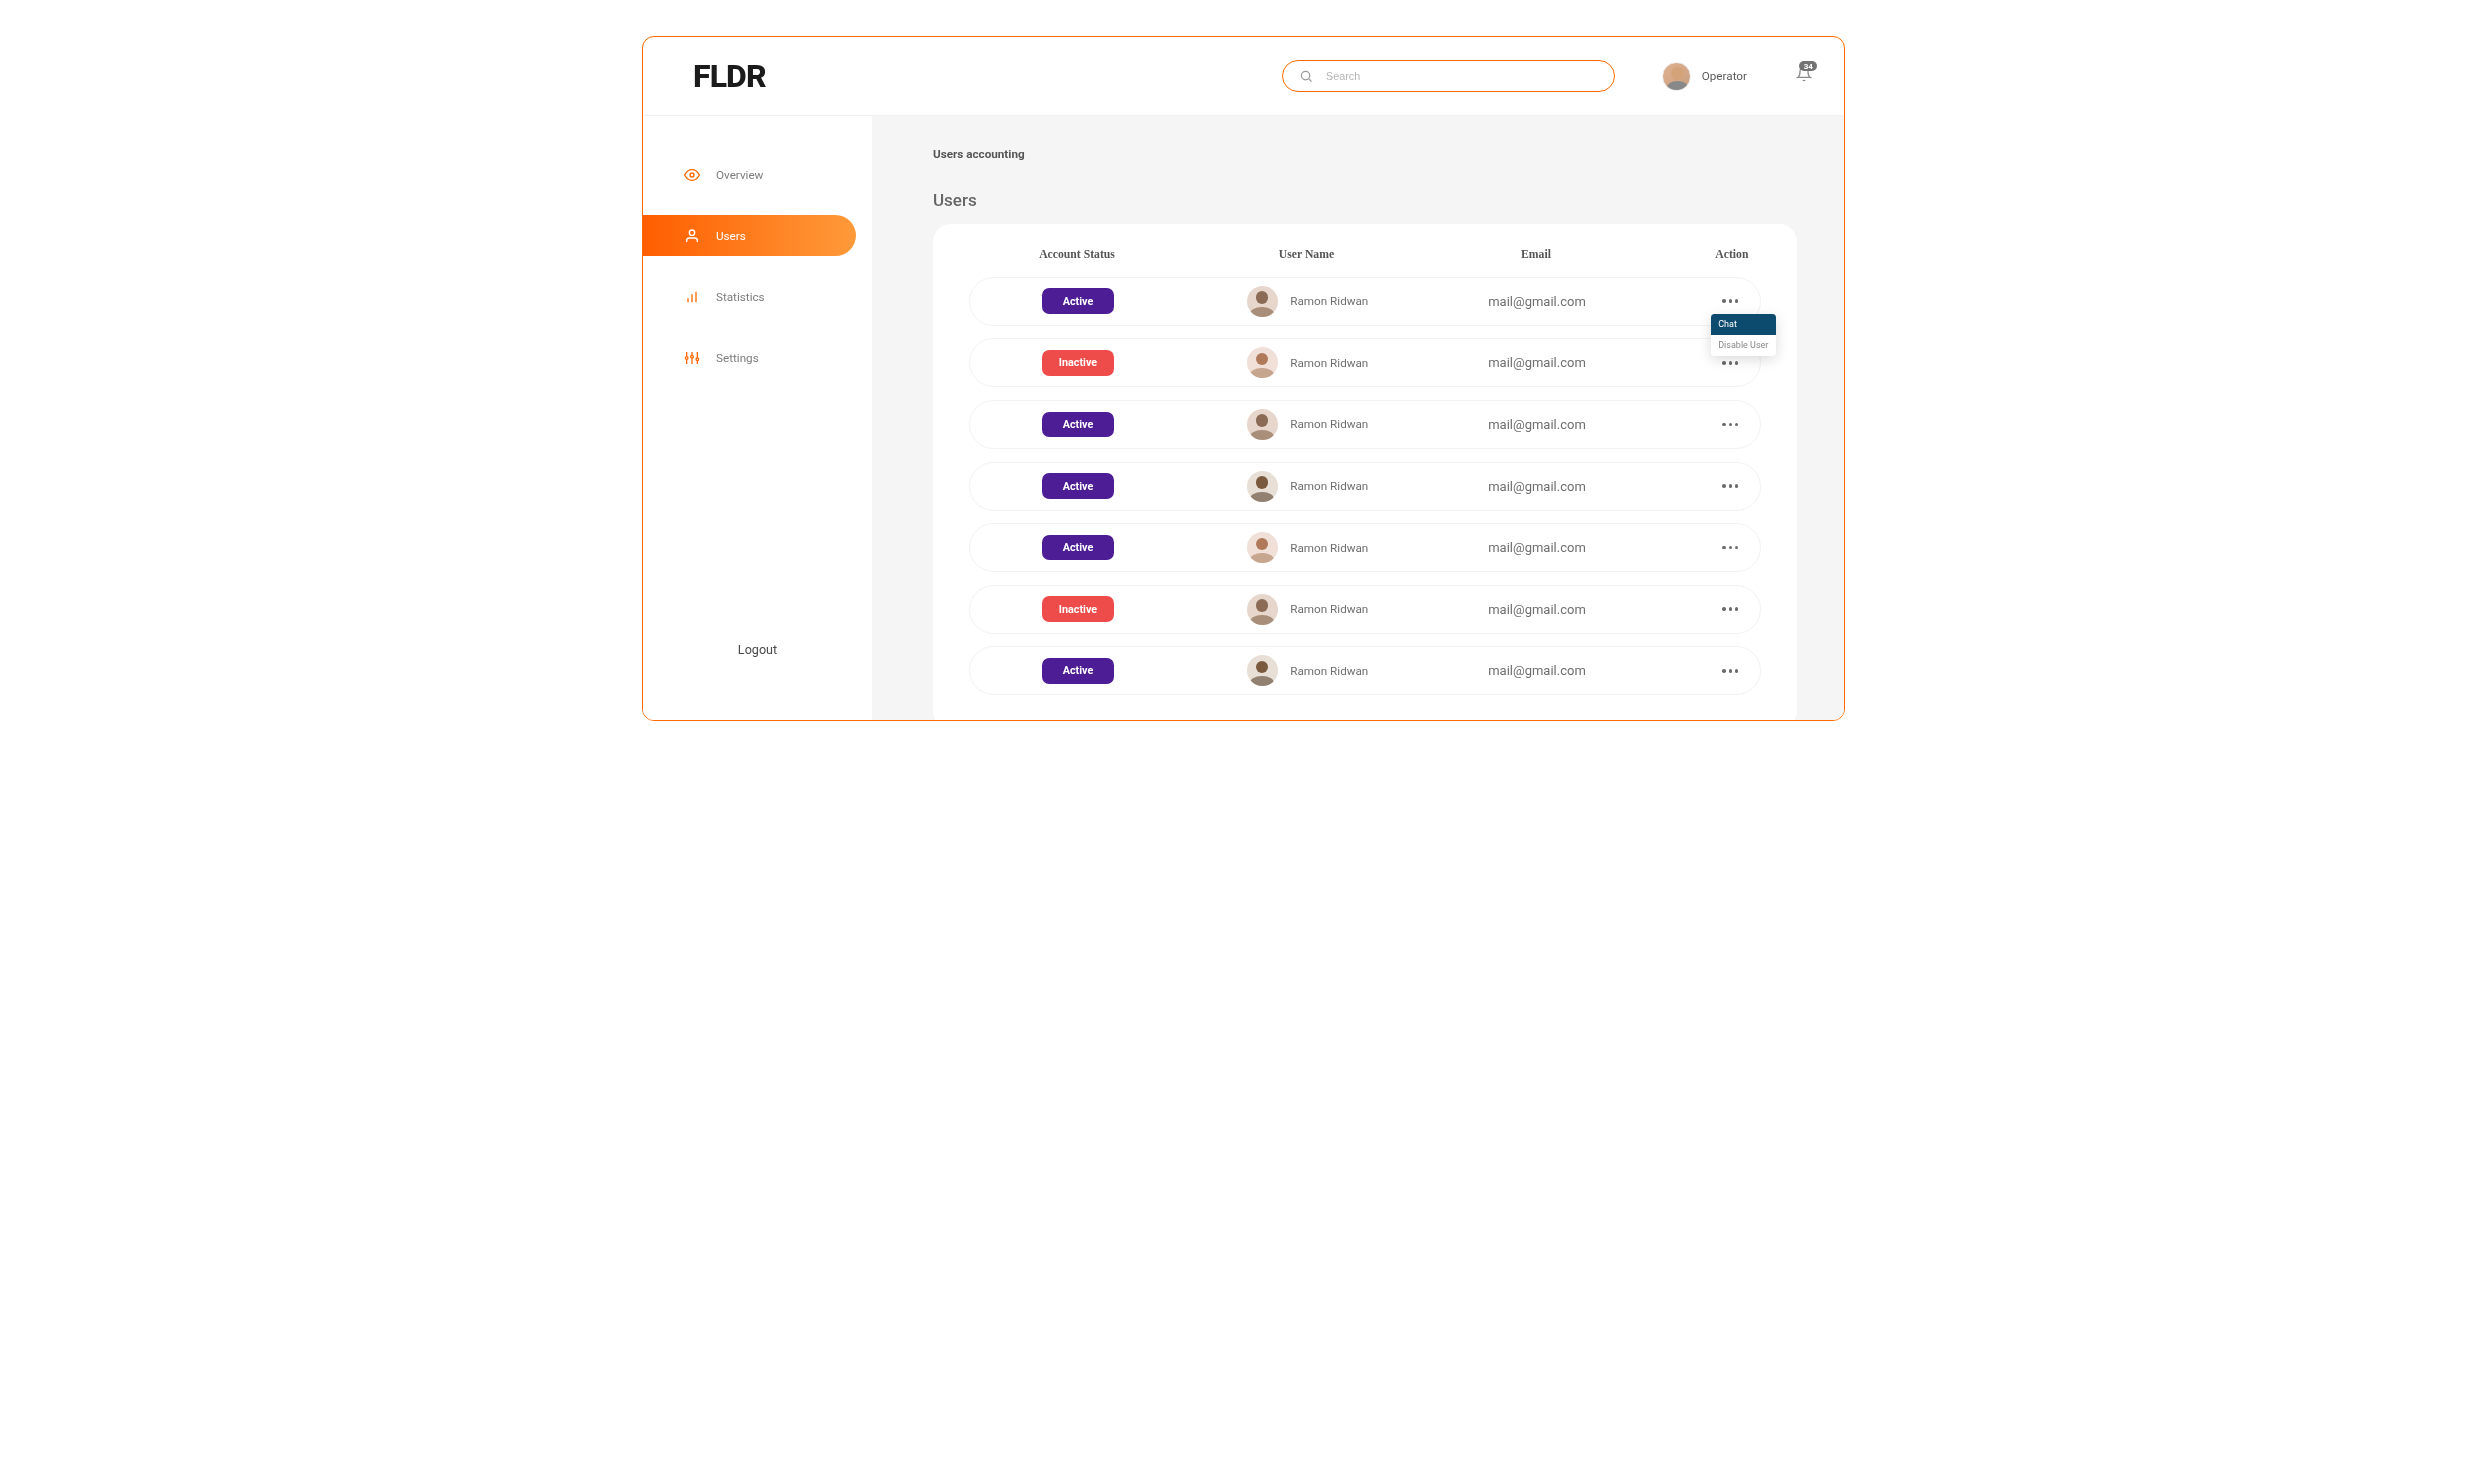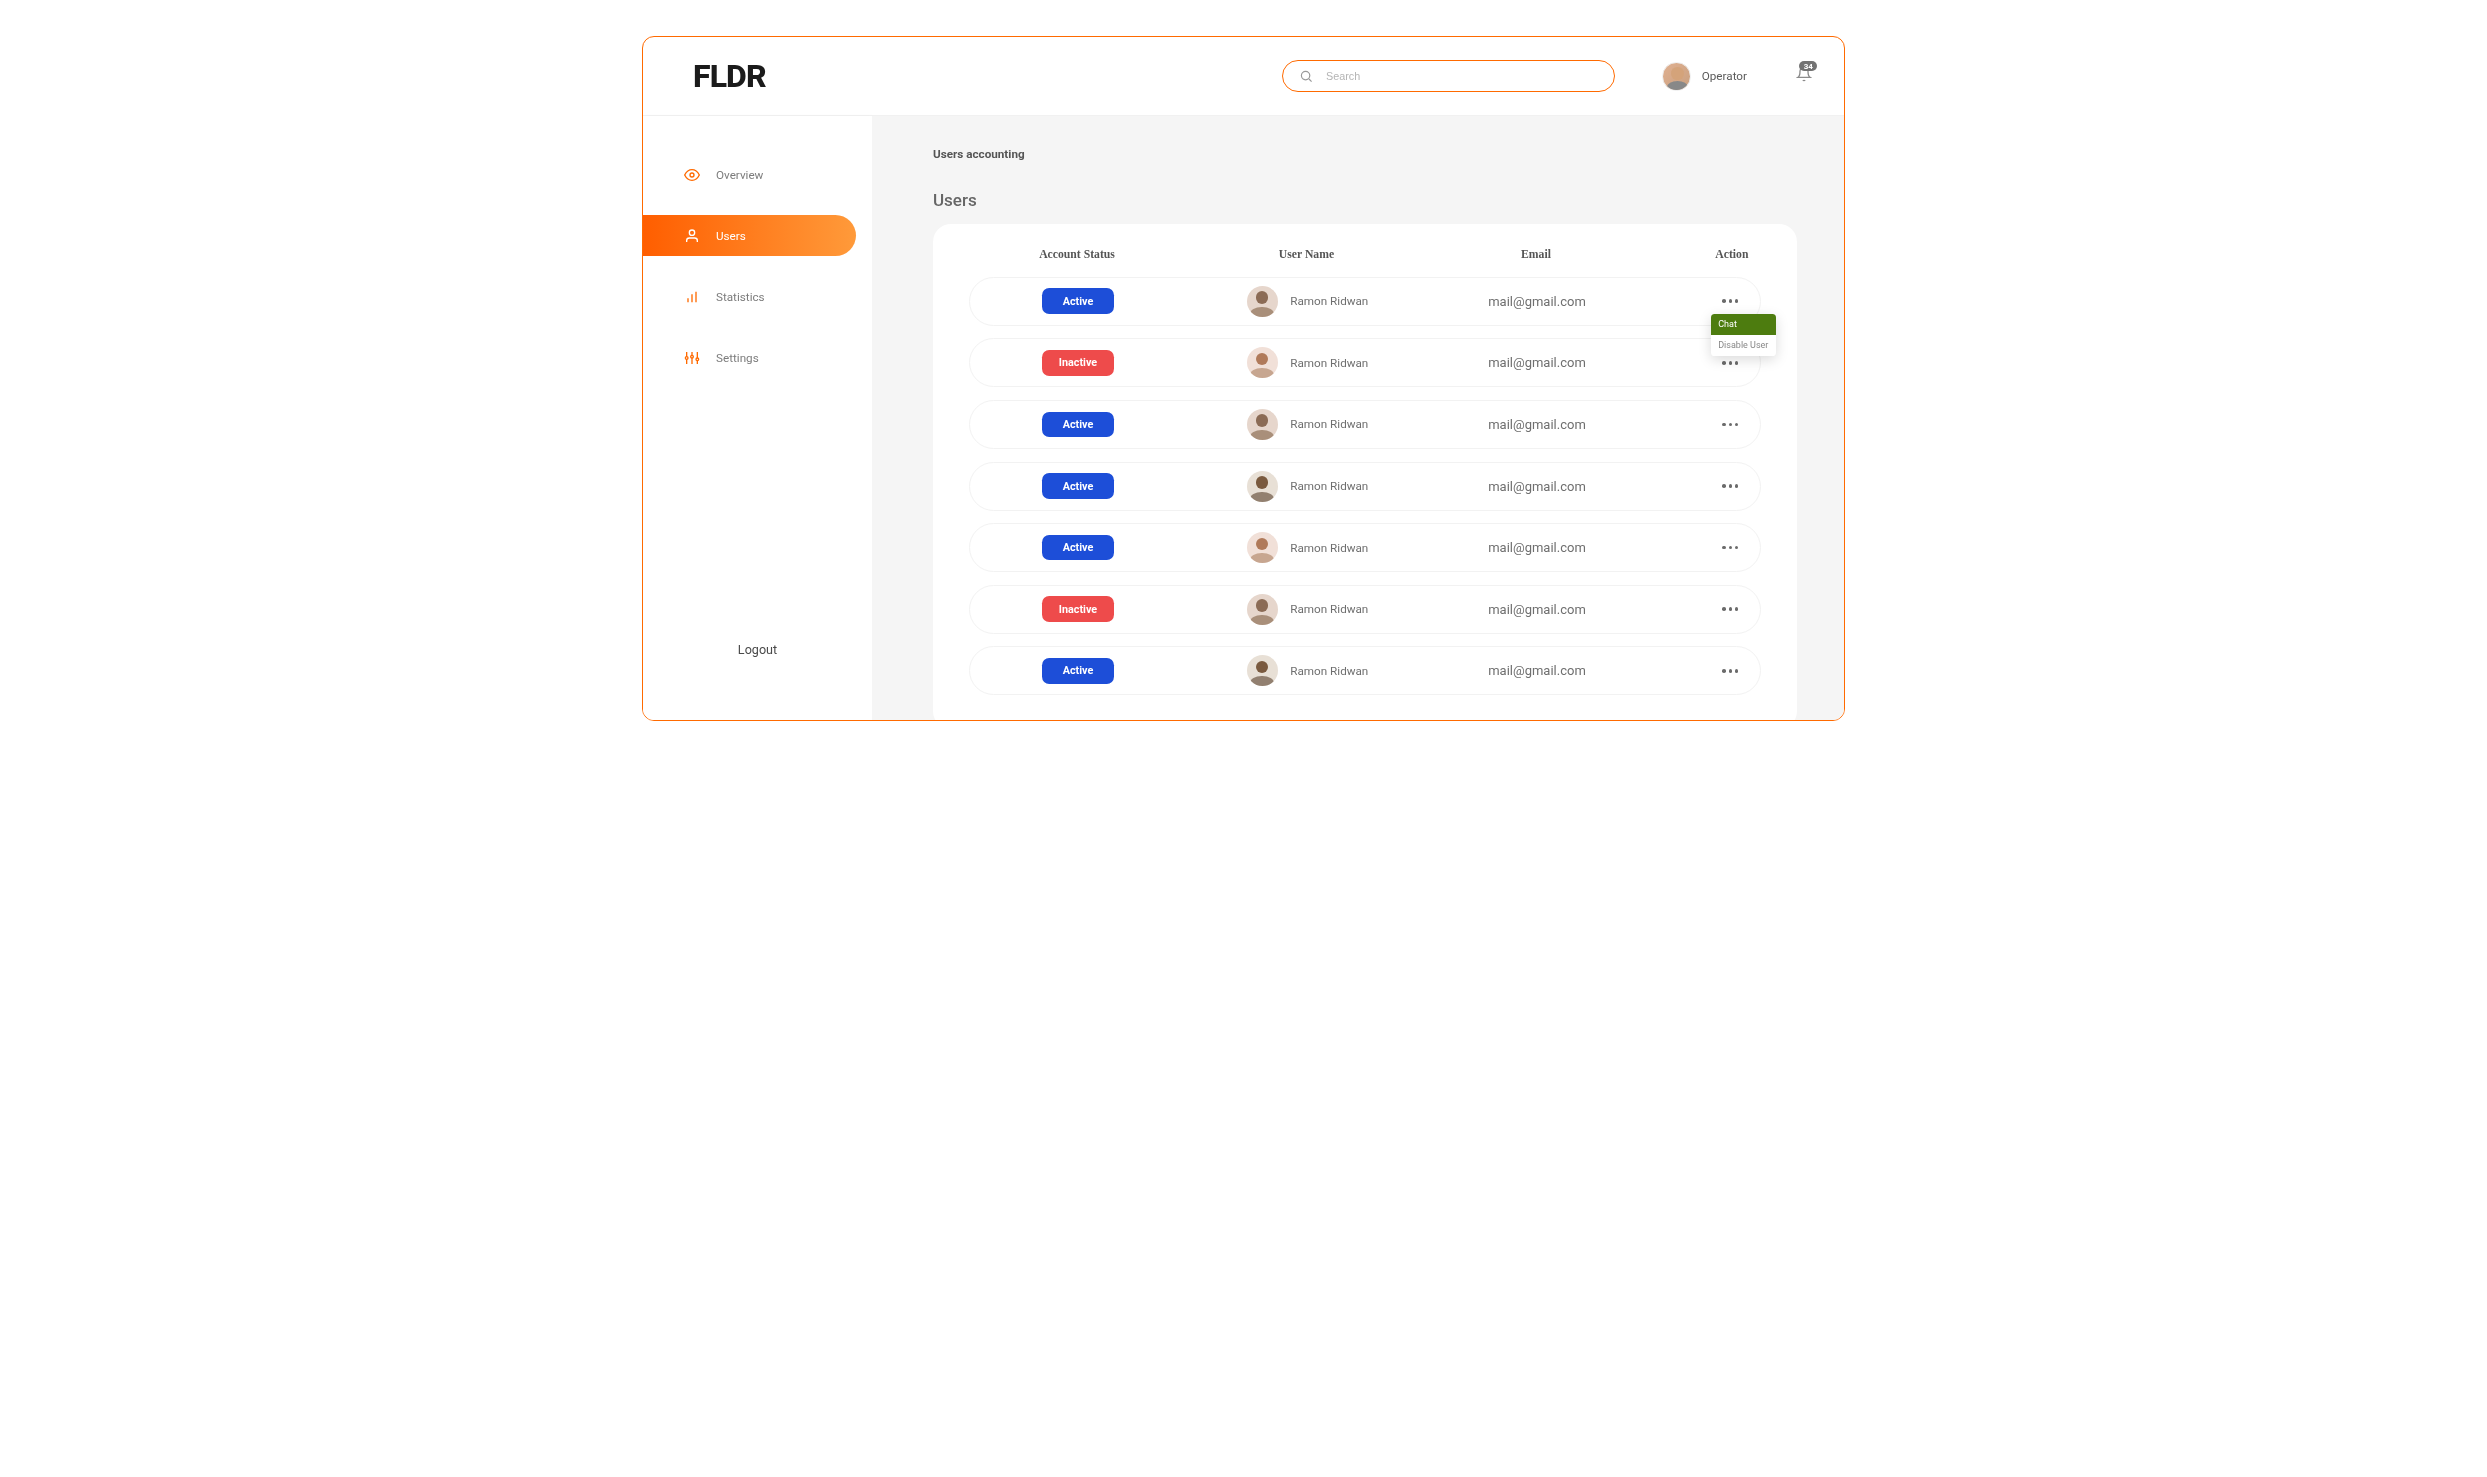--- a/index.html
+++ b/index.html
@@ -179,21 +179,21 @@
 .status-pill {
   width: 72px;
   margin: 0 auto;
   text-align: center;
   color: #fff;
   font-size: 10.8px;
   font-weight: 700;
   padding: 6.3px 0;
   border-radius: 7.2px;
 }
-.pill-active { background: #1d4ed8; }
+.pill-active { background: #4c1d95; }
 .pill-inactive { background: #ee4b4b; }
 .name-cell {
   display: flex;
   align-items: center;
   justify-content: center;
   gap: 12.6px;
 }
 .row-avatar {
   width: 31px; height: 31px; border-radius: 50%;
   background: #e6d6cc;
@@ -244,21 +244,21 @@
   box-shadow: 0 3.6px 12.6px rgba(0,0,0,0.15);
   overflow: hidden;
   font-size: 9px;
   z-index: 10;
 }
 .dropdown-item {
   padding: 5.4px 7.2px;
   cursor: pointer;
 }
 .dropdown-item.hot {
-  background: #4d7c0f;
+  background: #0c4a6e;
   color: #fff;
 }
 .dropdown-item.dim { color: #888; }
 </style>
 </head>
 <body>
 
 <div class="app-frame">
 
   <div class="topbar">

